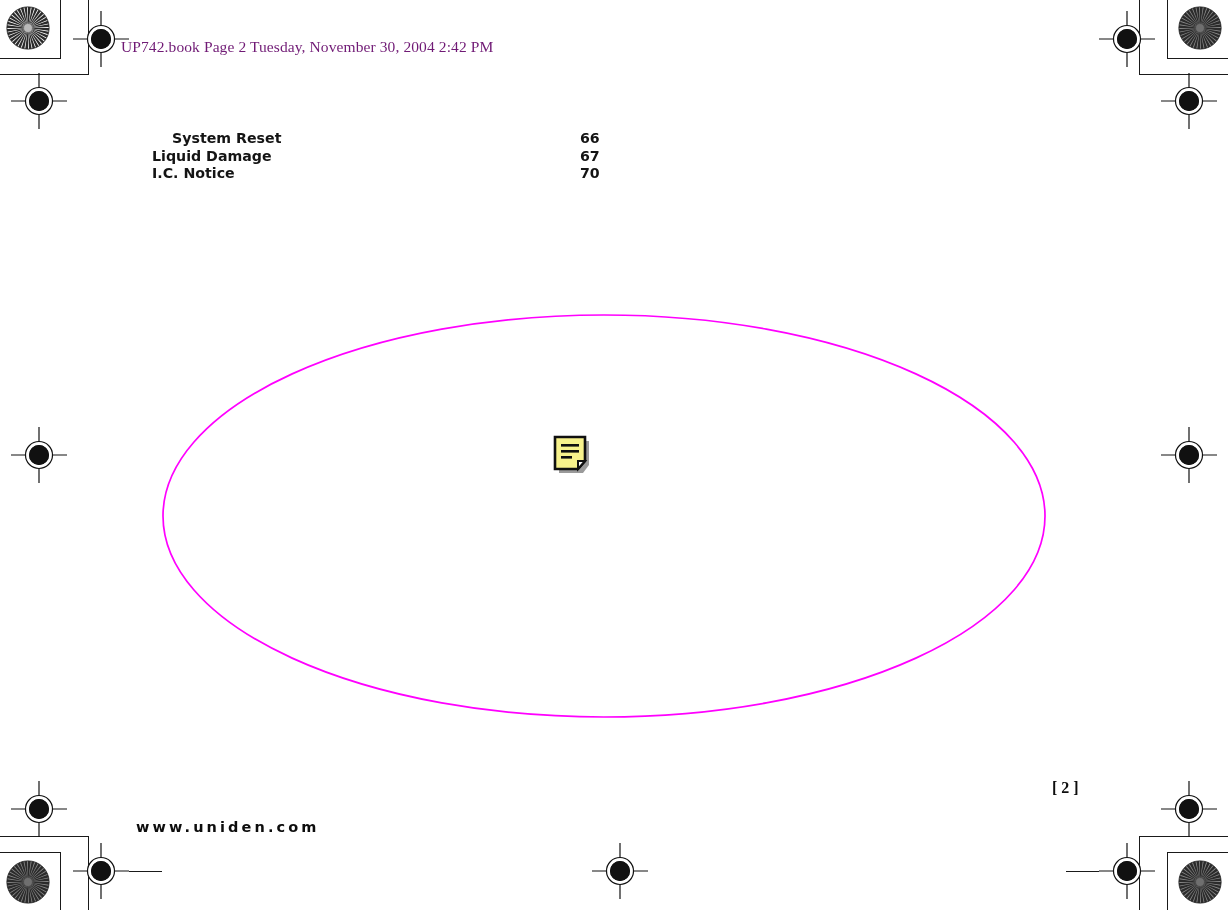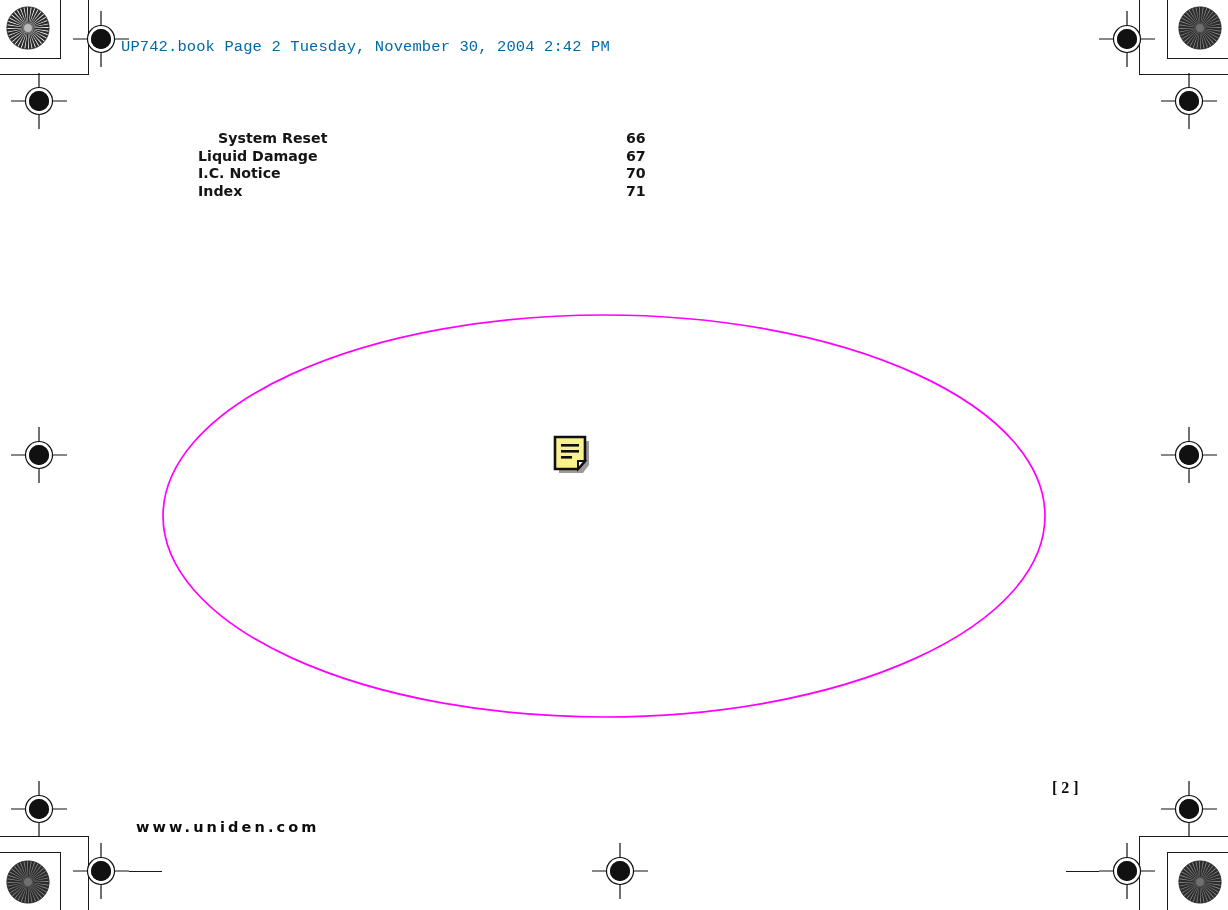--- a/index.html
+++ b/index.html
@@ -40,34 +40,33 @@
   .startarget {
     position: absolute;
     width: 44px;
     height: 44px;
   }
   .startarget svg { display: block; }
 
   
   .scan-header {
     position: absolute;
-    font-family: Liberation Mono, monospace;
+    font-family: Liberation Serif, serif;
     font-size: 15.5px;
-    color: #0369a1;
+    color: #701a75;
     white-space: nowrap;
     letter-spacing: 0.1px;
   }
 
   
   .toc {
     position: absolute;
     left: 152px;
     top: 130px;
     width: 460px;
-    margin-left: 46px;
   }
   .toc-row {
     position: relative;
     height: 17.6px;
     font-family: "DejaVu Sans", sans-serif;
     font-size: 14.2px;
     font-weight: bold;
     color: #141414;
     white-space: nowrap;
   }
@@ -326,24 +325,20 @@
       <span class="toc-title">Liquid Damage</span>
       <span class="toc-page">67</span>
     </div>
 
 
     <div class="toc-row">
       <span class="toc-title">I.C. Notice</span>
       <span class="toc-page">70</span>
     </div>
 
-    <div class="toc-row">
-      <span class="toc-title">Index</span>
-      <span class="toc-page">71</span>
-    </div>
 
   </div>
 
   <div class="ellipse-annot">
     <svg width="892" height="410" viewBox="0 0 892 410" aria-hidden="true">
       <ellipse cx="444" cy="206" rx="441" ry="201" fill="none" stroke="#FF00FF" stroke-width="1.7"></ellipse>
     </svg>
   </div>
 
   <div class="note-icon">

